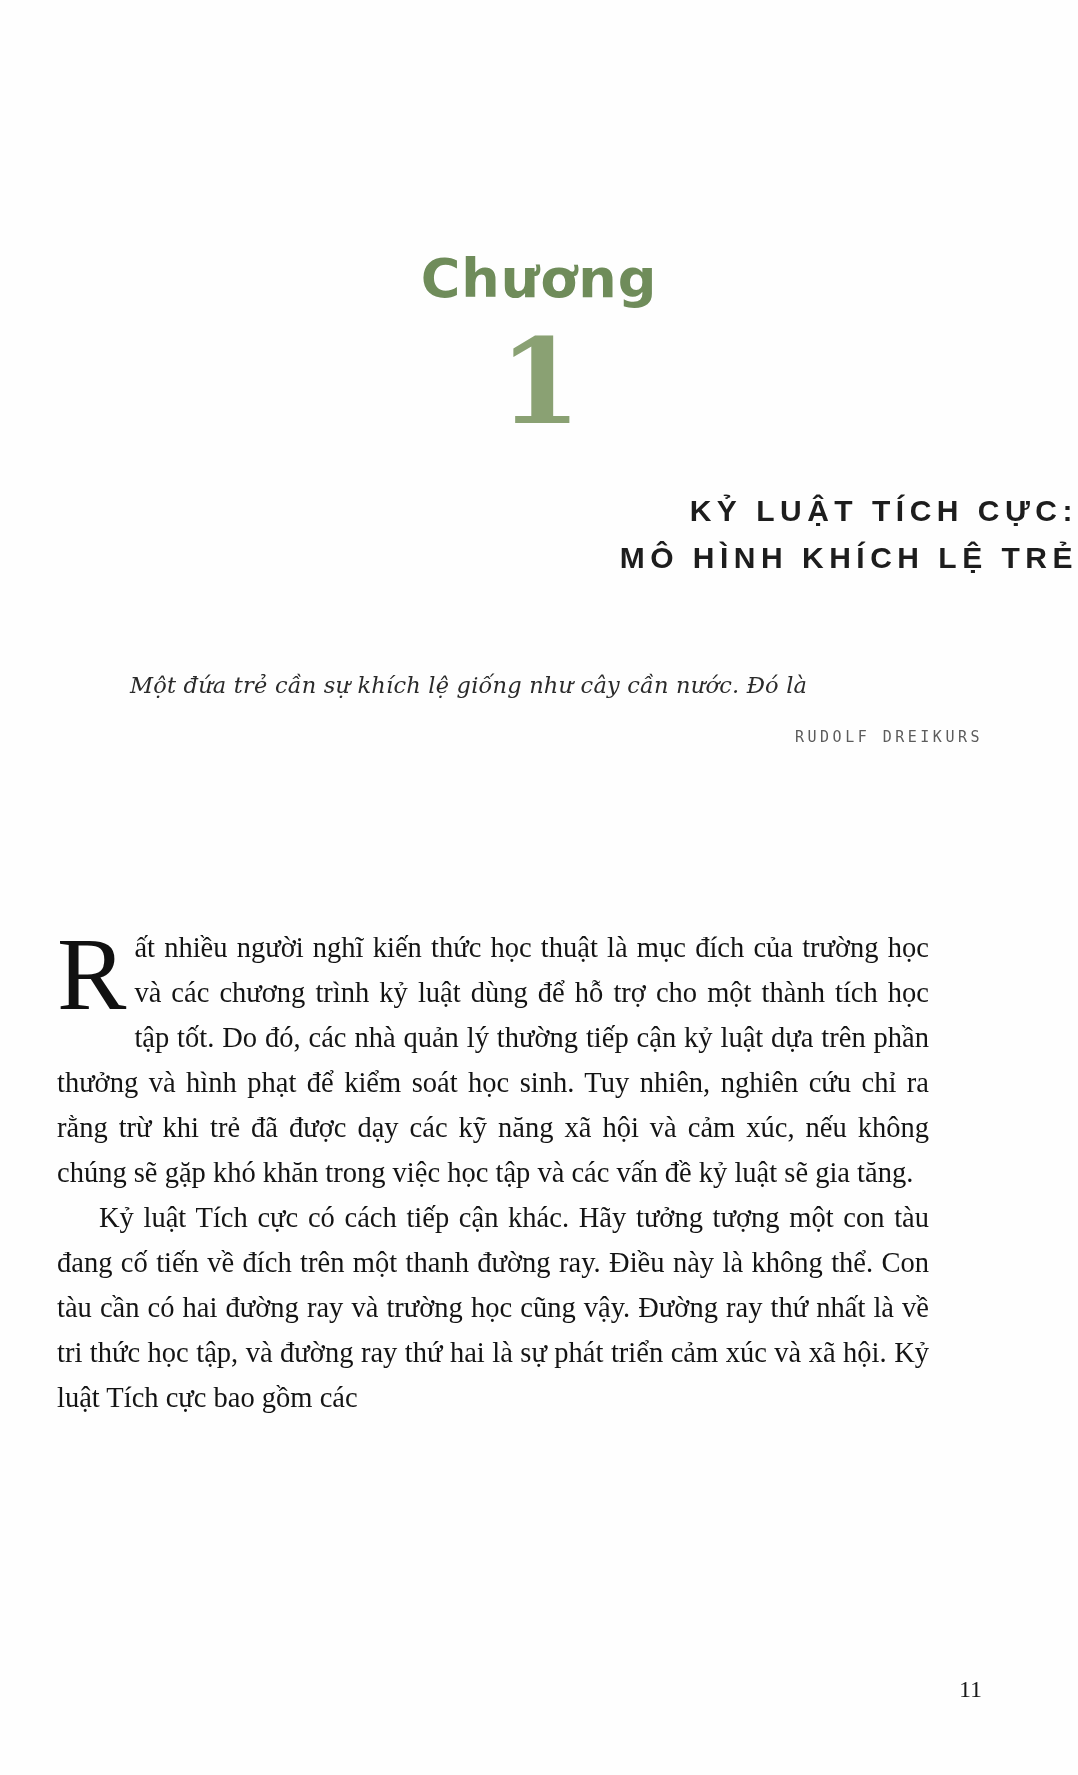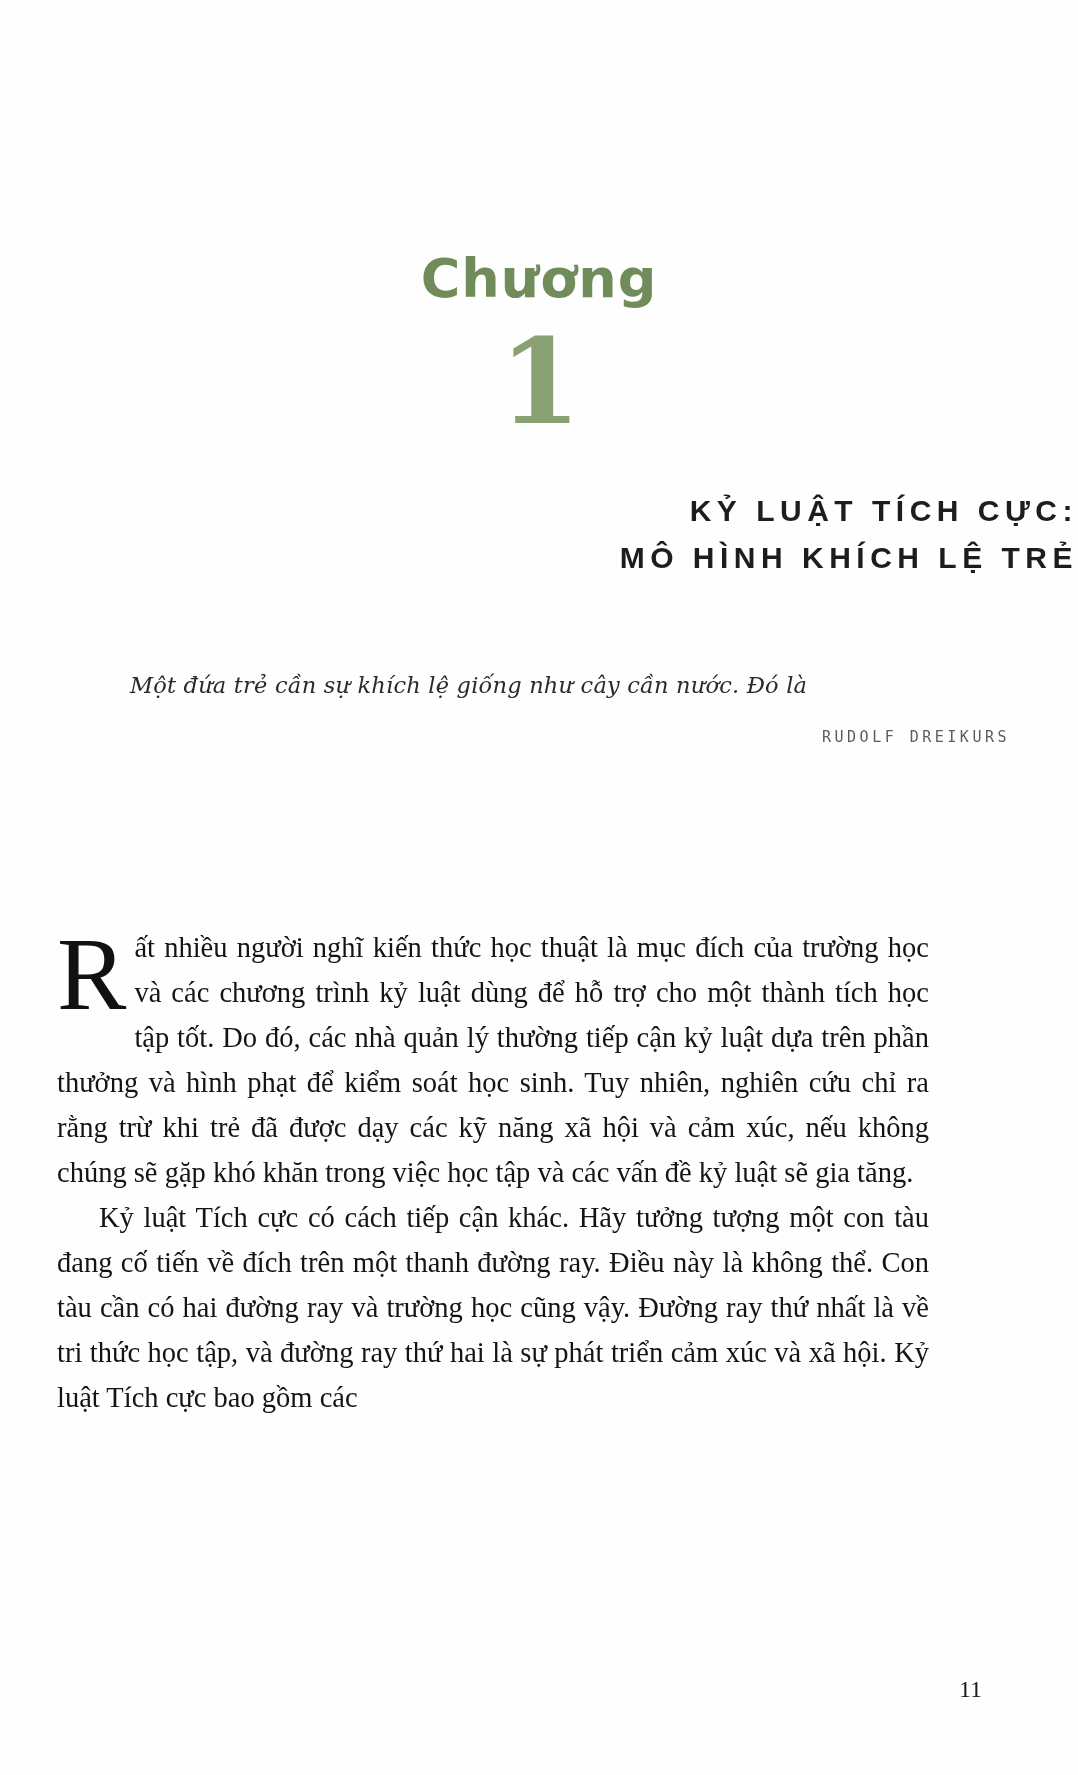--- a/index.html
+++ b/index.html
@@ -82,21 +82,21 @@
     letter-spacing: 0.2px;
     margin-top: 44px;
   }
   .epigraph .line { display: block; }
 
   .attribution {
     position: absolute;
     top: 728px;
     left: 0;
     width: 100%;
-    padding-right: 68px;
+    padding-right: 95px;
     box-sizing: border-box;
     text-align: right;
     font-family: "DejaVu Sans Mono", monospace;
     font-size: 15px;
     letter-spacing: 3.5px;
     color: #5c5c5c;
   }
 
   
   .body-text {

